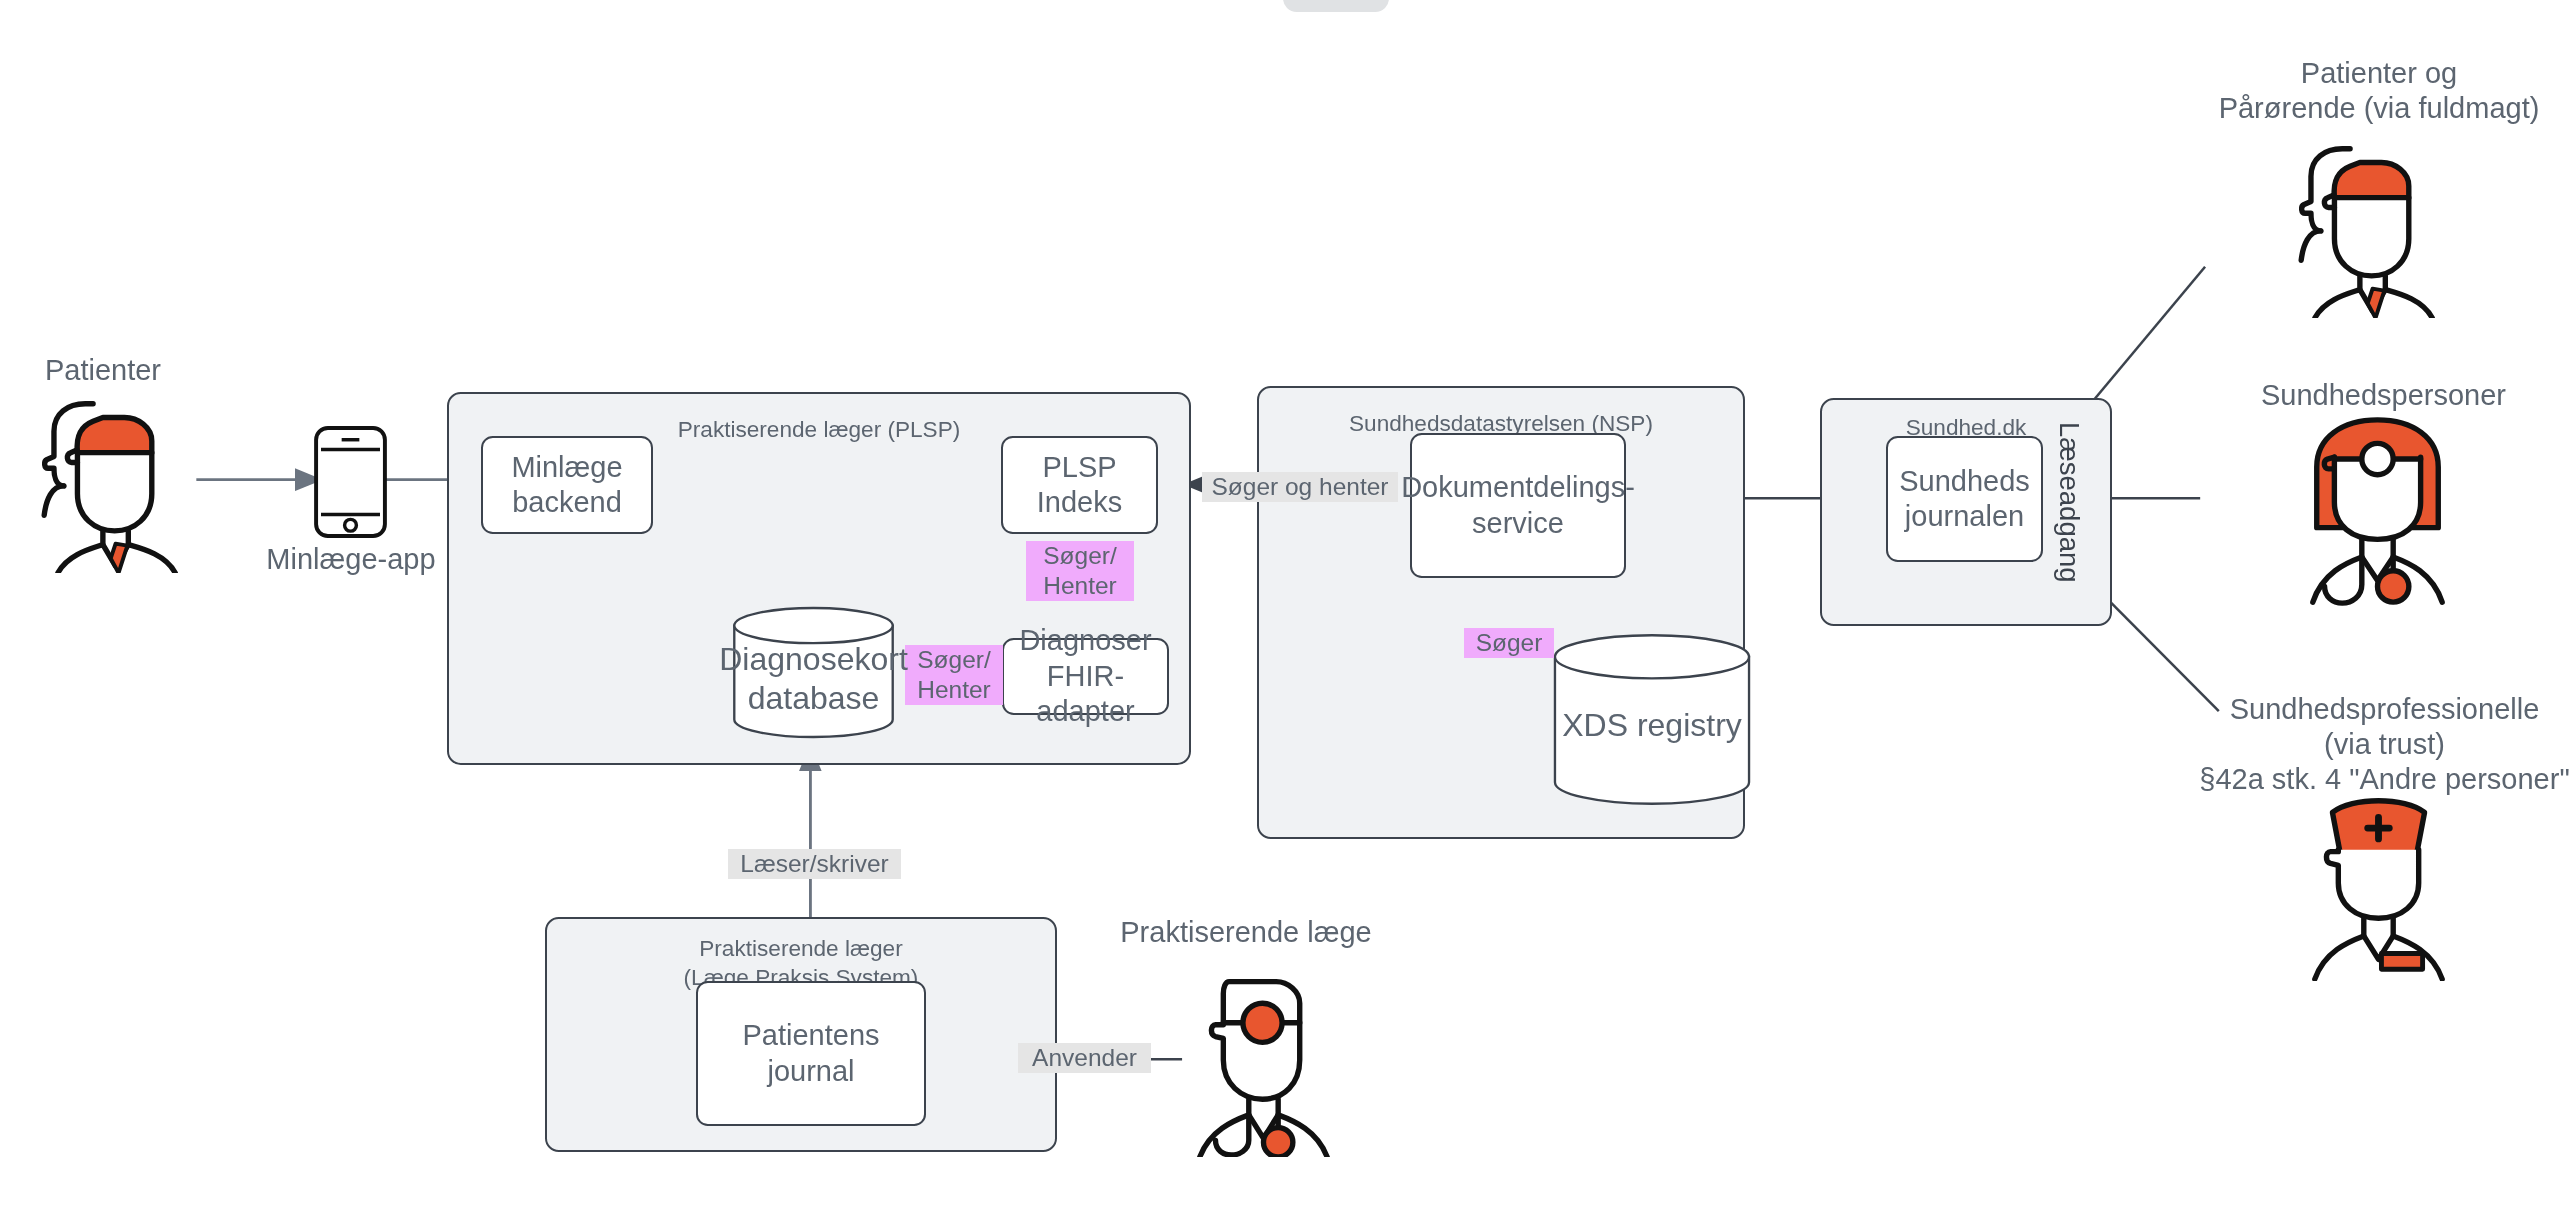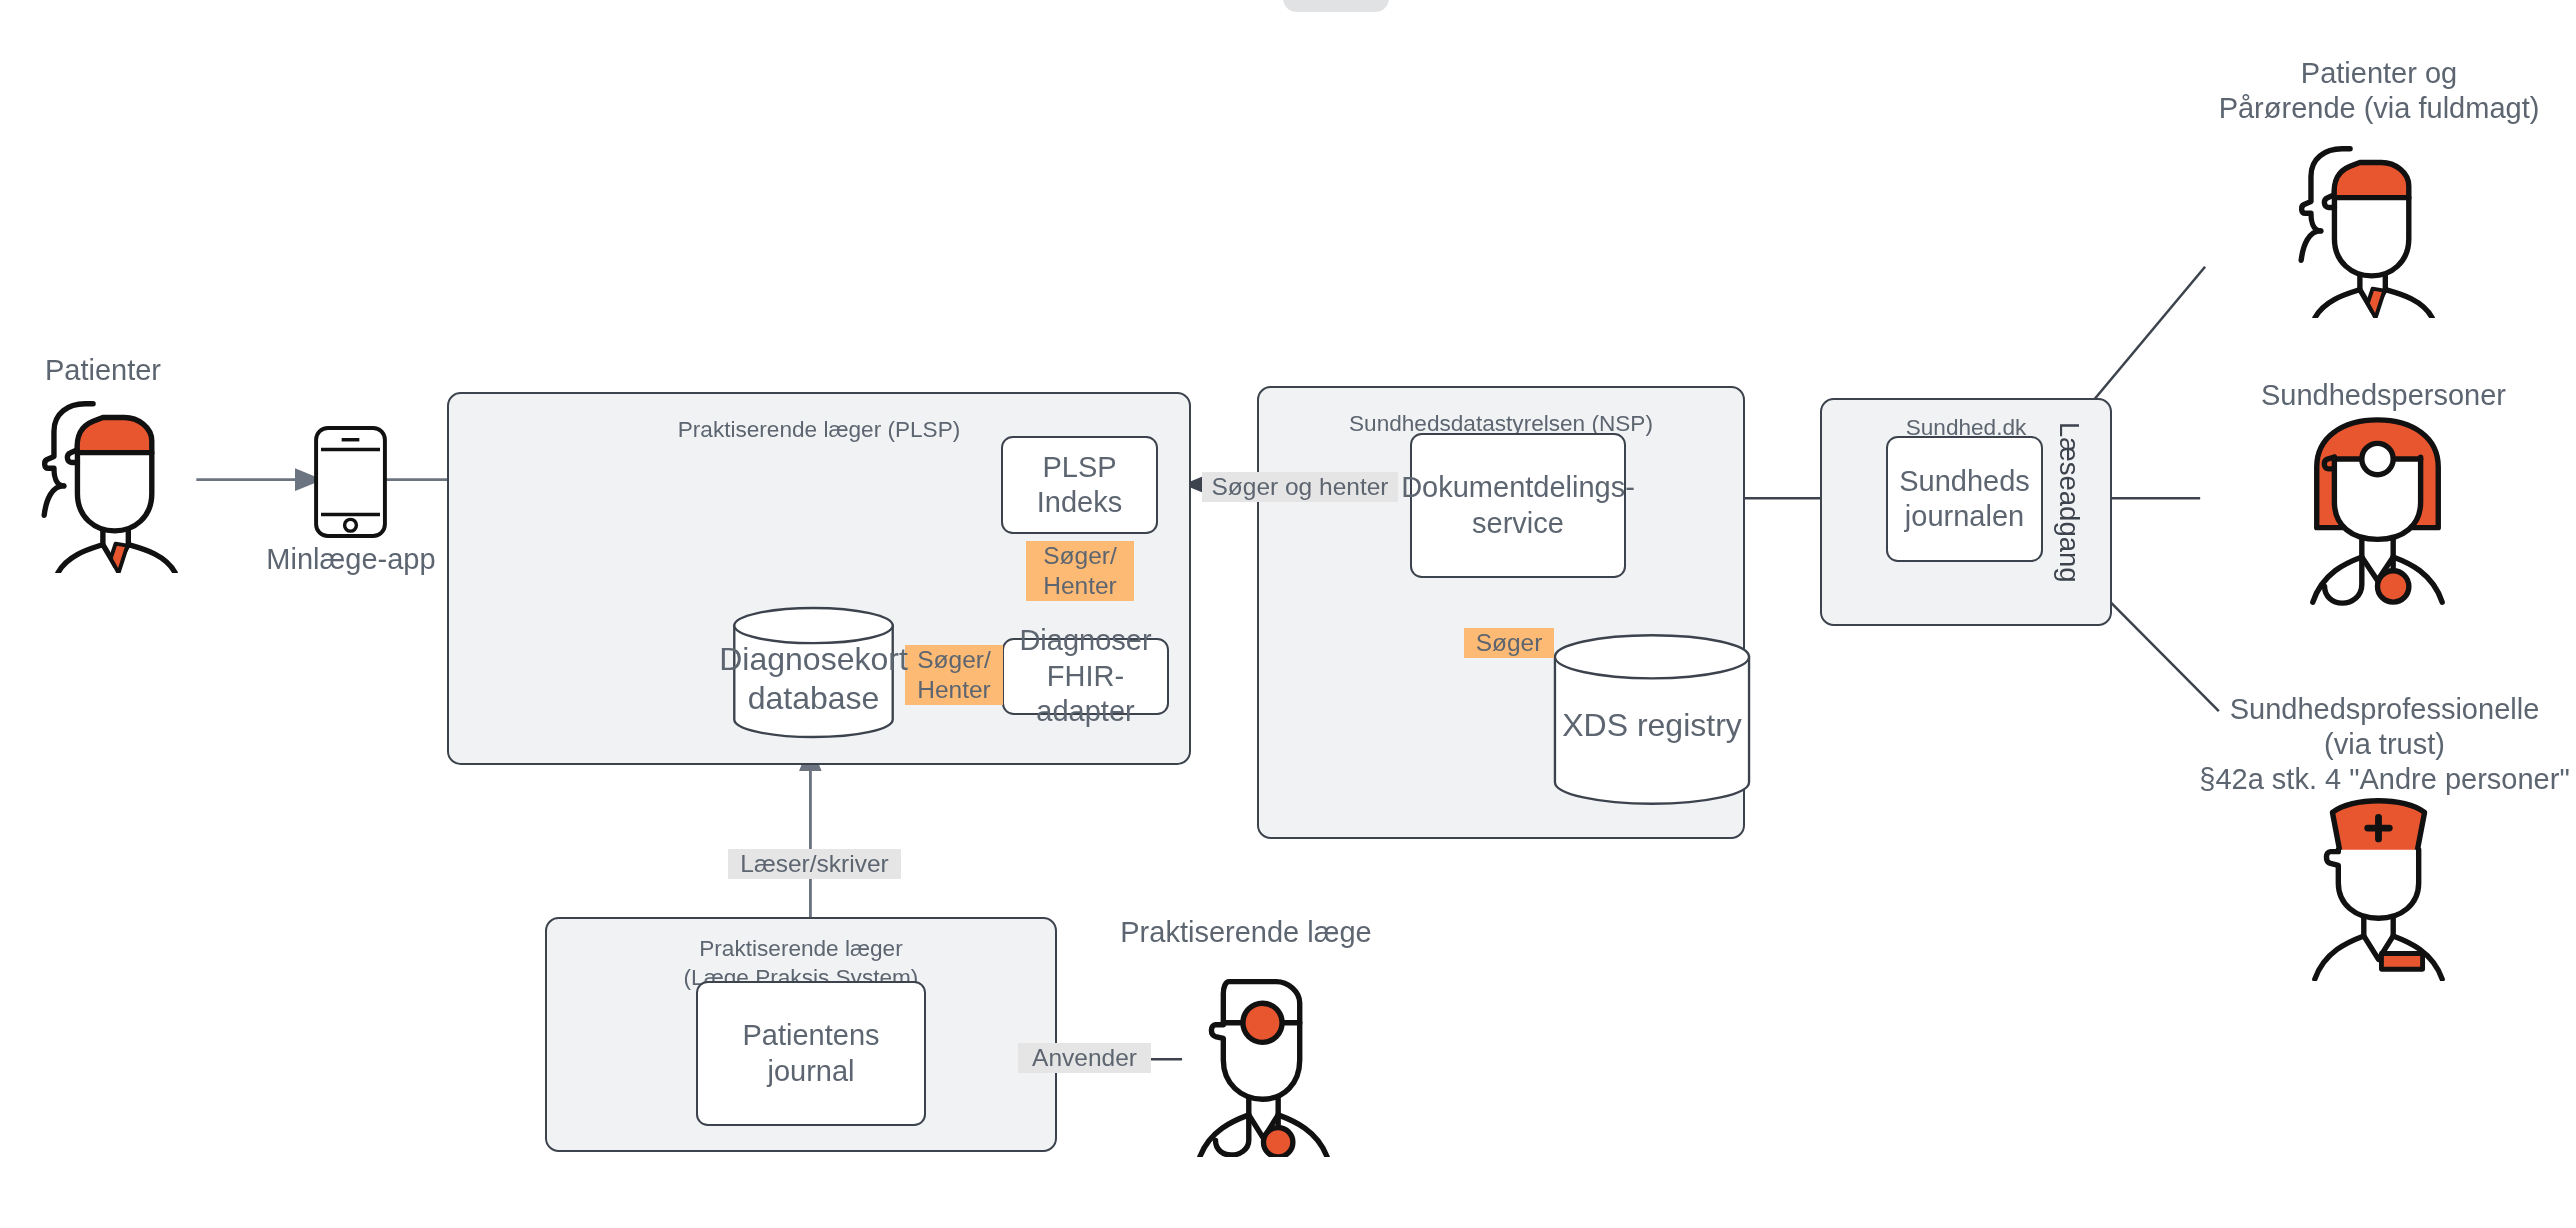--- a/index.html
+++ b/index.html
@@ -80,21 +80,21 @@
   .edge-lbl {
     position: absolute;
     font-size: 24.5px;
     line-height: 1.22;
     color: #5c6570;
     white-space: pre-line;
     text-align: center;
     background: transparent;
   }
   .edge-lbl.onwhite { background: #e5e5e5; }
-  .edge-lbl.ongray  { background: #fdba74; }
+  .edge-lbl.ongray  { background: #f0abfc; }
   .vert-lbl {
     position: absolute;
     font-size: 27.5px;
     color: #3c434d;
     white-space: nowrap;
     transform-origin: left top;
     transform: rotate(90deg);
   }
   
   .icon-wrap { position: absolute; }
@@ -149,20 +149,22 @@
       <path d="M826,760 L826,1020" stroke="#6b7480" marker-end="url(#arrg)"></path>
 
       <path d="M1205,1080 L955,1080" marker-end="url(#arr)"></path>
     </g>
   </svg>
 
   <div class="group" style="left:447px; top:392px; width:744px; height:373px;">
     <div class="group-title" style="top:21.6px;">Praktiserende læger (PLSP)</div>
   </div>
 
+  <div class="node" style="left:481px; top:436px; width:172px; height:98px;">Minlæge
+backend</div>
 
   <div class="node" style="left:1001px; top:436px; width:157px; height:98px;">PLSP
 Indeks</div>
 
   <div class="node" style="left:1002px; top:638px; width:167px; height:77px;">Diagnoser
 FHIR-adapter</div>
 
   <div class="cyl" style="left:732px; top:606px; width:163px; height:133px;">
     <svg width="163" height="133" viewBox="0 0 166 136" style="position:absolute;left:0;top:0;">
       <path d="M2,20 L2,116 A81,18 0 0,0 164,116 L164,20 Z" fill="#ffffff" stroke="#3c434d" stroke-width="2.4"></path>

